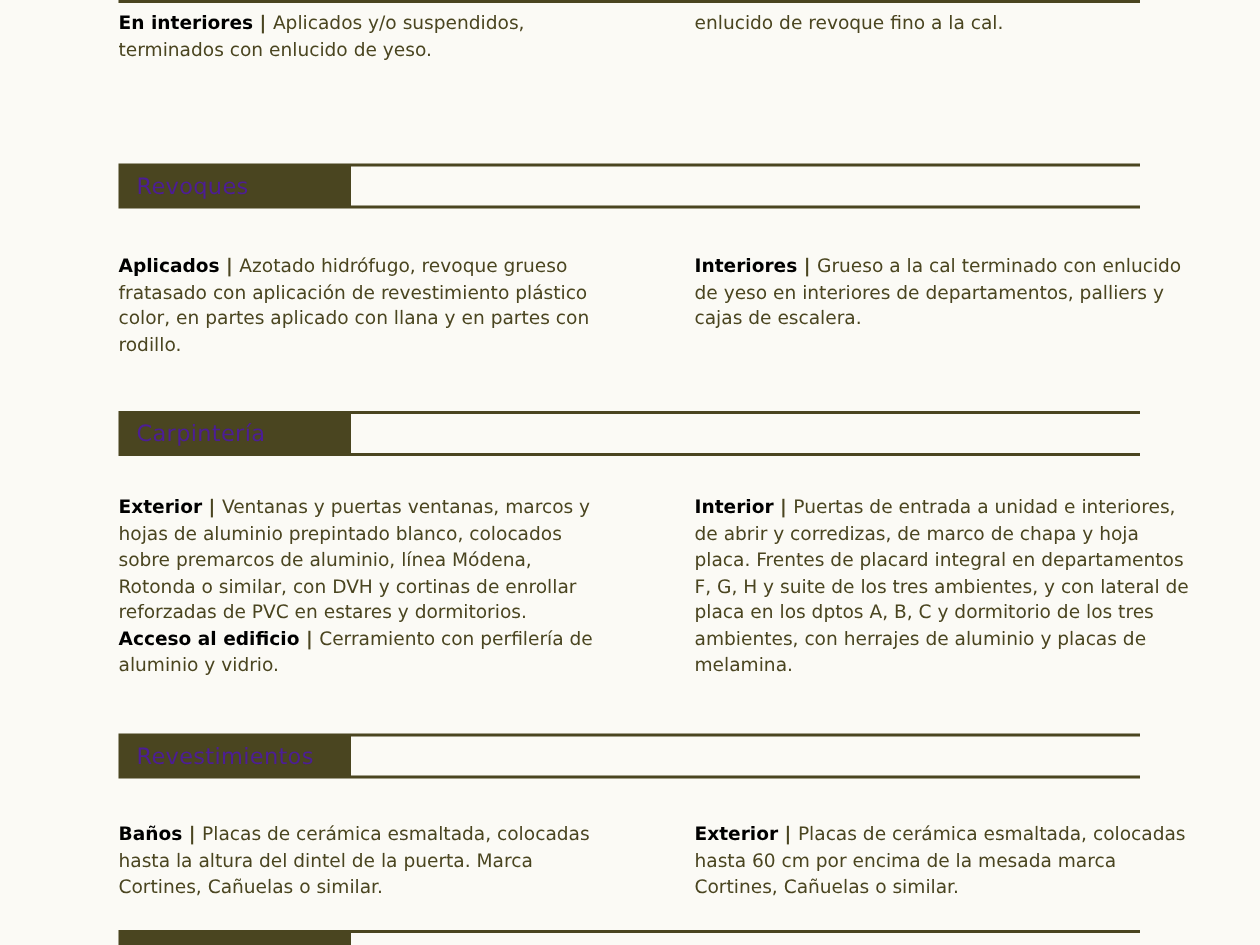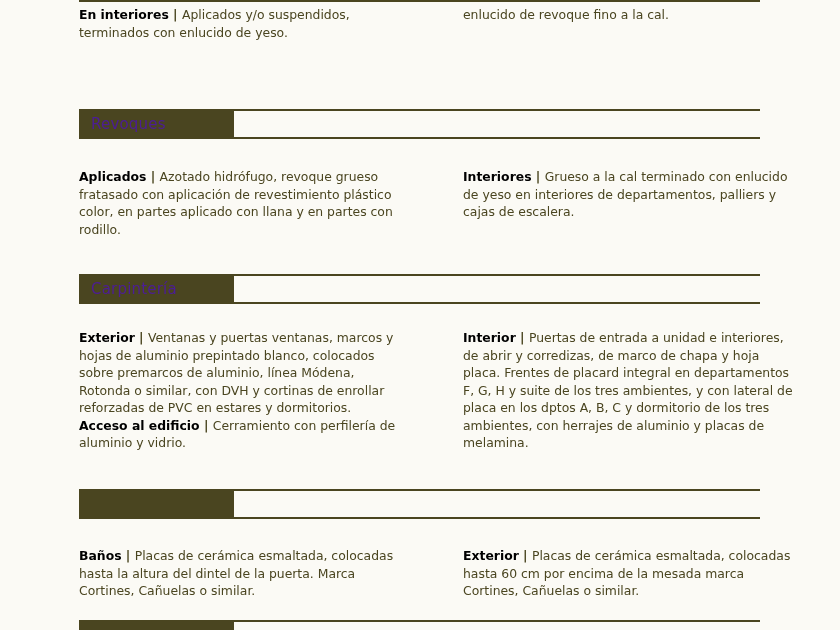--- a/index.html
+++ b/index.html
@@ -153,20 +153,21 @@
     </div>
     <div class="col right">
       <p>
         <span class="lbl">Interior</span><span class="sep"> | </span><span>Puertas de entrada a unidad e interiores, de abrir y corredizas,  de marco de chapa y hoja placa. Frentes de placard integral en departamentos F, G, H y suite de los tres ambientes, y con lateral de placa en los dptos A, B, C y dormitorio de los tres ambientes, con herrajes de aluminio y placas de melamina.</span>
       </p>
     </div>
   </div>
 
   <div class="section-head" style="top: 489px;">
     <div class="bar"></div>
+    <div class="bar-title">Revestimientos</div>
     <div class="line-top"></div>
     <div class="line-bottom"></div>
   </div>
 
   <div class="cols" style="top: 547px;">
     <div class="col left">
       <p>
         <span class="lbl">Baños</span><span class="sep"> | </span><span>Placas de cerámica esmaltada, colocadas hasta la altura del dintel de la puerta. Marca Cortines, Cañuelas o similar.</span>
       </p>
     </div>

